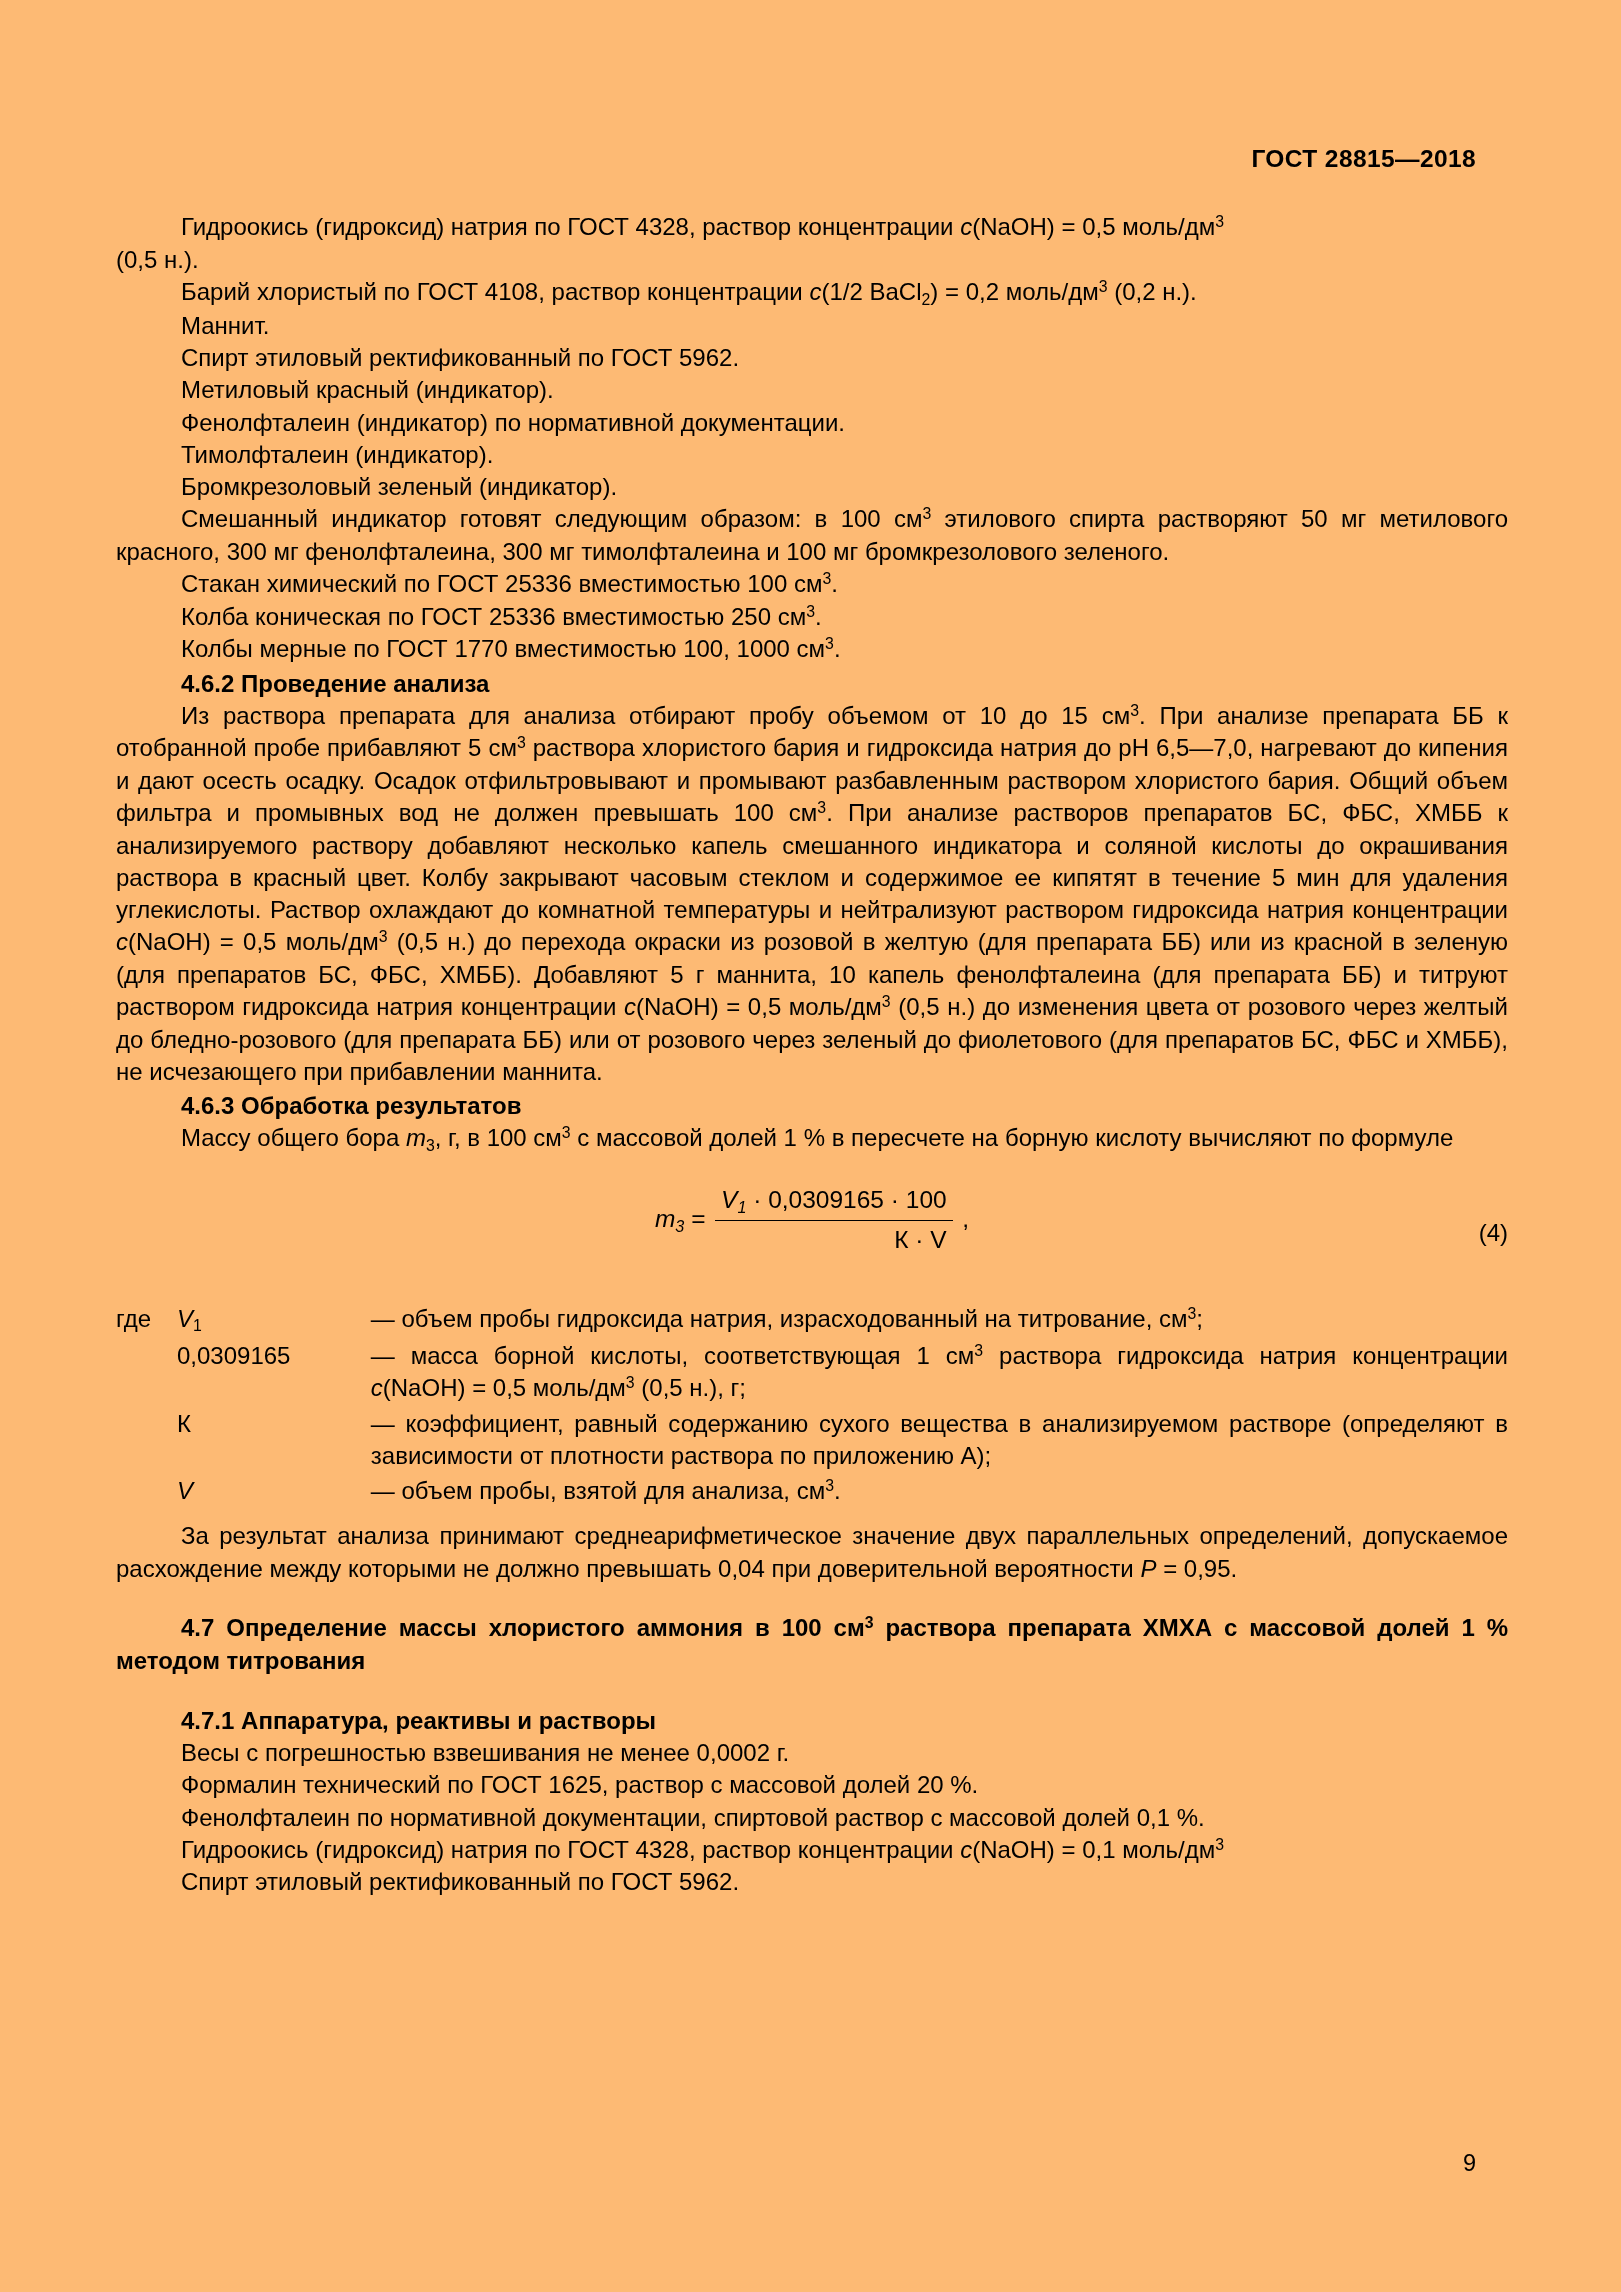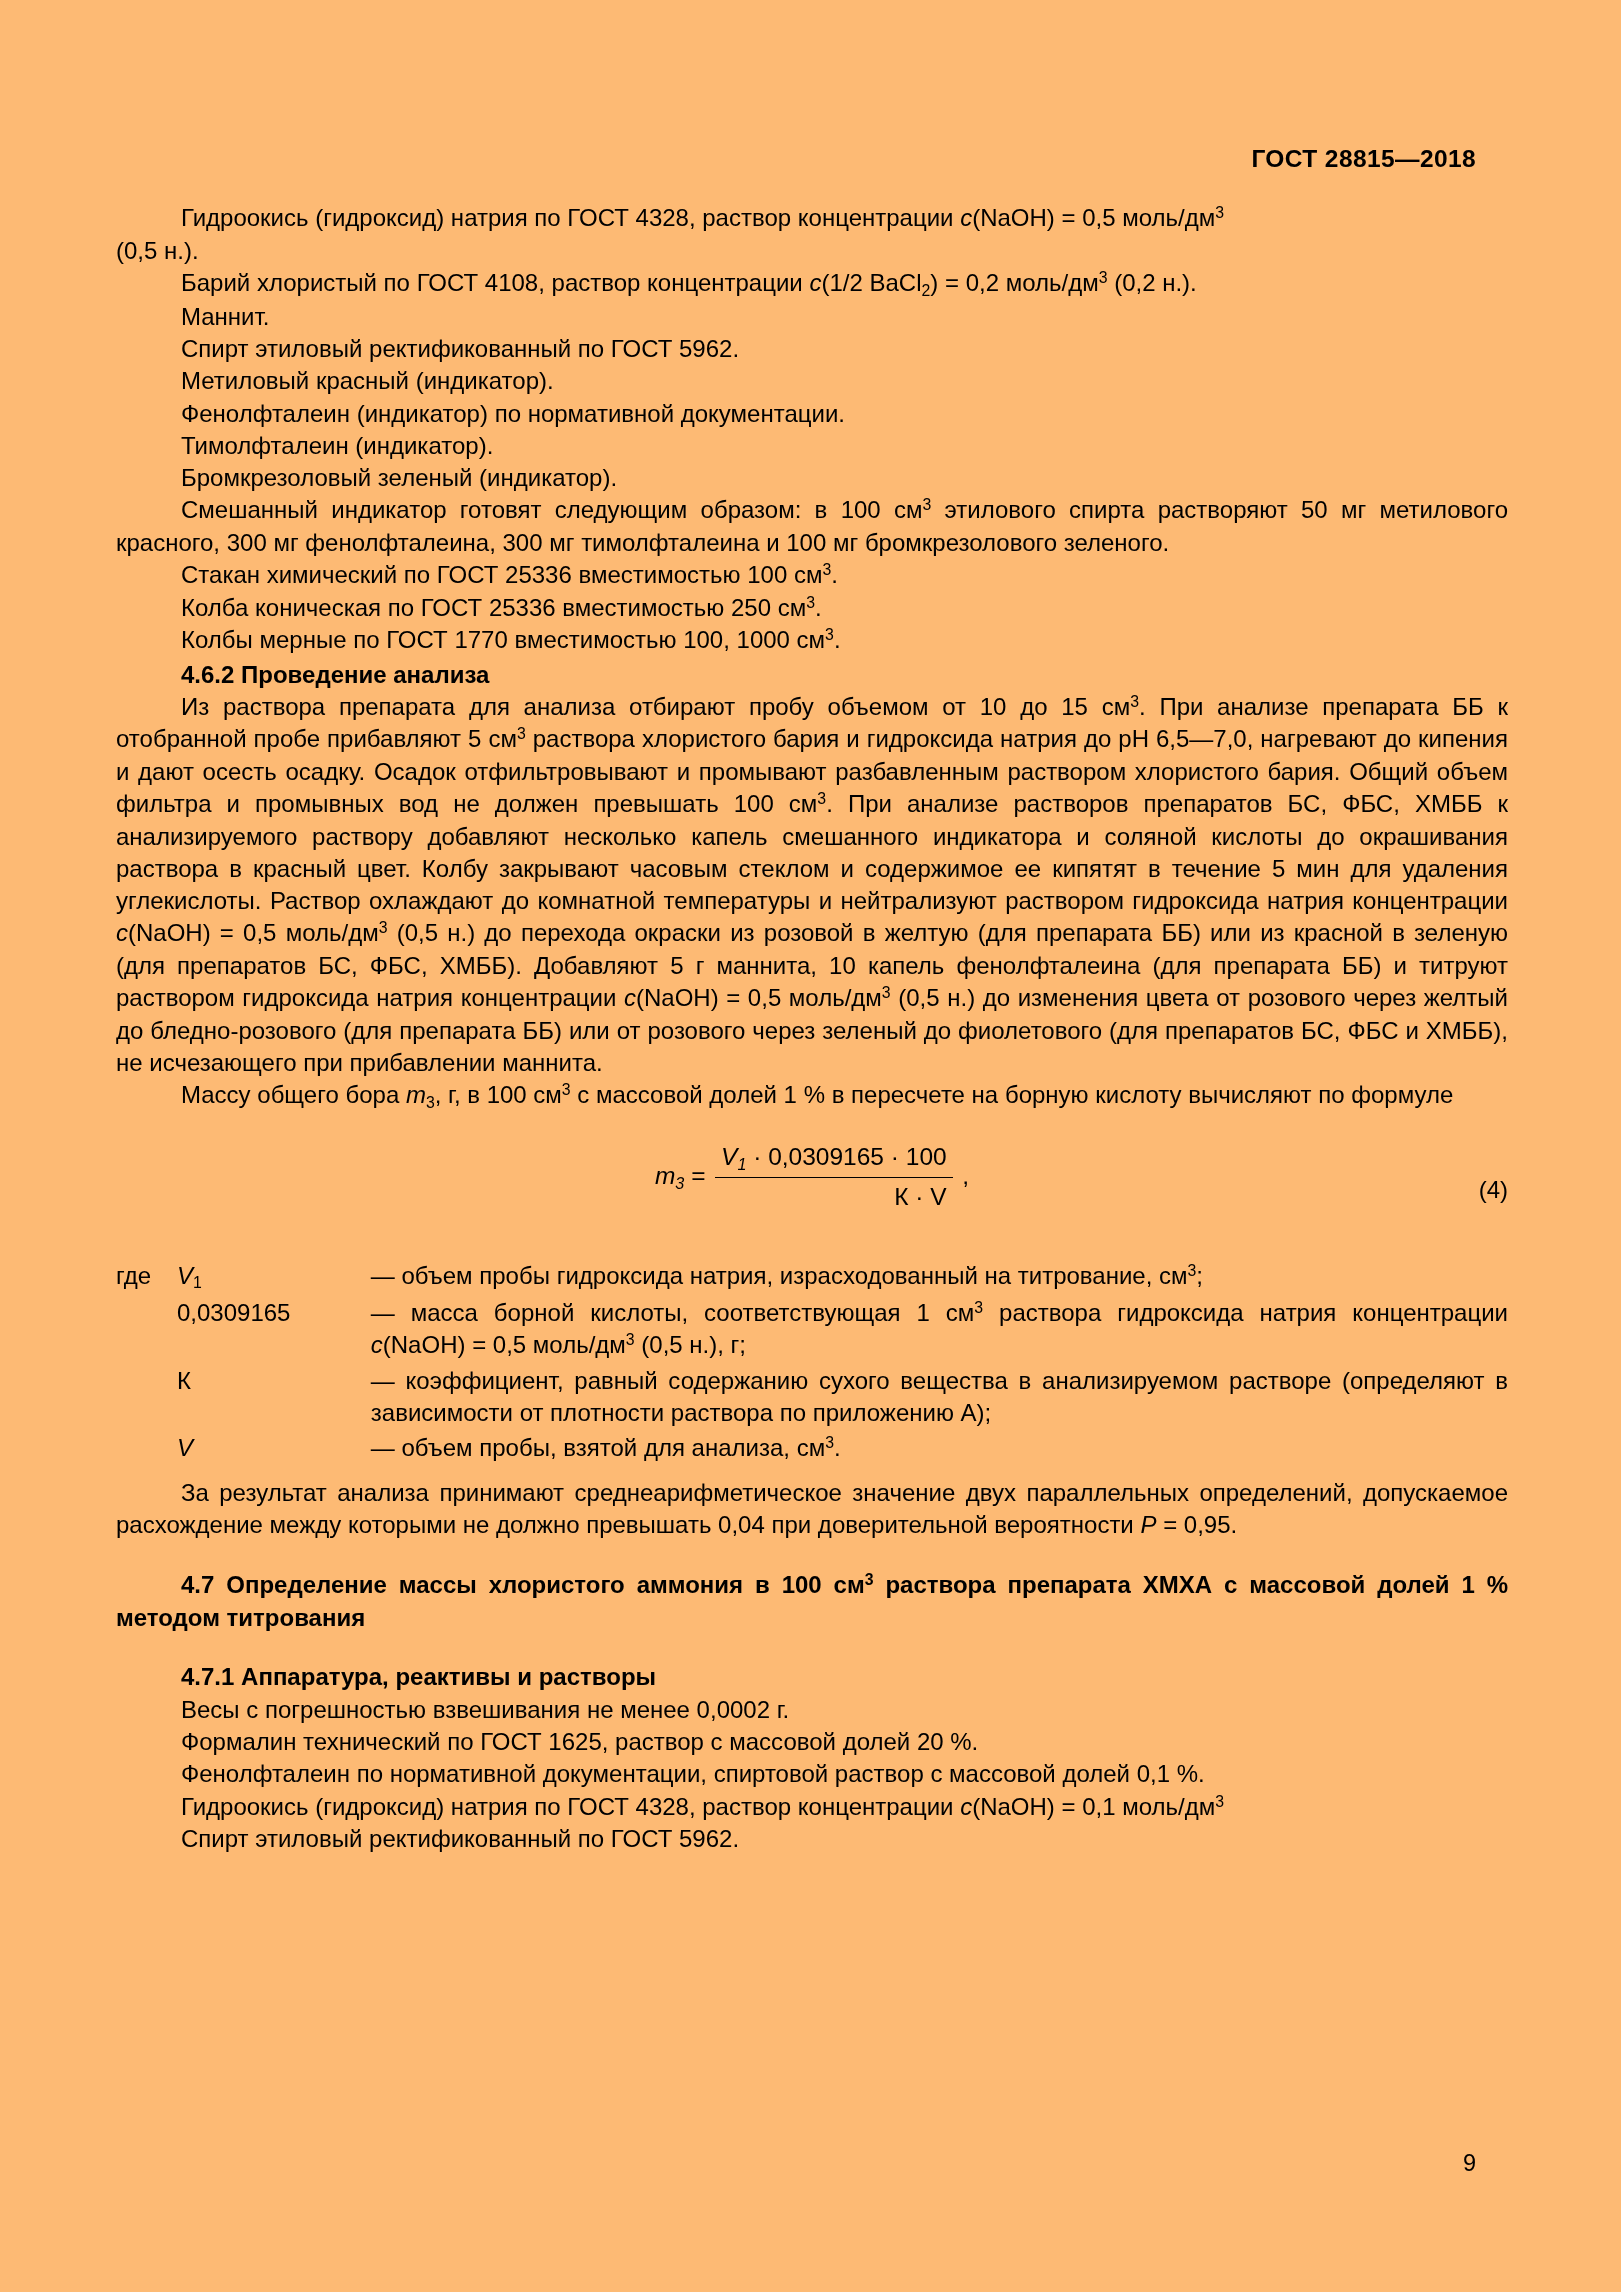--- a/index.html
+++ b/index.html
@@ -24,21 +24,21 @@
   .header {
     position: absolute;
     top: 145px;
     right: 145px;
     font-size: 24.5px;
     font-weight: bold;
     letter-spacing: 0.4px;
   }
   .content {
     position: absolute;
-    top: 202px;
+    top: 211px;
     left: 116px;
     width: 1392px;
     font-size: 24px;
     line-height: 1.345;
     text-align: justify;
   }
   p {
     margin: 0;
     text-align: justify;
     text-justify: inter-word;
@@ -161,20 +161,21 @@
     <p class="ind"><span>Стакан химический по ГОСТ 25336 вместимостью 100 см</span><sup>3</sup><span>.</span></p>
 
     <p class="ind"><span>Колба коническая по ГОСТ 25336 вместимостью 250 см</span><sup>3</sup><span>.</span></p>
 
     <p class="ind"><span>Колбы мерные по ГОСТ 1770 вместимостью 100, 1000 см</span><sup>3</sup><span>.</span></p>
 
     <p class="section-head">4.6.2 Проведение анализа</p>
 
     <p class="ind"><span>Из раствора препарата для анализа отбирают пробу объемом от 10 до 15 см</span><sup>3</sup><span>. При анализе препарата ББ к отобранной пробе прибавляют 5 см</span><sup>3</sup><span> раствора хлористого бария и гидроксида натрия до рН 6,5—7,0, нагревают до кипения и дают осесть осадку. Осадок отфильтровывают и промывают разбавленным раствором хлористого бария. Общий объем фильтра и промывных вод не должен превышать 100 см</span><sup>3</sup><span>. При анализе растворов препаратов БС, ФБС, ХМББ к анализируемого раствору добавляют несколько капель смешанного индикатора и соляной кислоты до окрашивания раствора в красный цвет. Колбу закрывают часовым стеклом и содержимое ее кипятят в течение 5 мин для удаления углекислоты. Раствор охлаждают до комнатной температуры и нейтрализуют раствором гидроксида натрия концентрации </span><span class="ital">c</span><span>(NaOH) = 0,5 моль/дм</span><sup>3</sup><span> (0,5 н.) до перехода окраски из розовой в желтую (для препарата ББ) или из красной в зеленую (для препаратов БС, ФБС, ХМББ). Добавляют 5 г маннита, 10 капель фенолфталеина (для препарата ББ) и титруют раствором гидроксида натрия концентрации </span><span class="ital">c</span><span>(NaOH) = 0,5 моль/дм</span><sup>3</sup><span> (0,5 н.) до изменения цвета от розового через желтый до бледно-розового (для препарата ББ) или от розового через зеленый до фиолетового (для препаратов БС, ФБС и ХМББ), не исчезающего при прибавлении маннита.</span></p>
 
+    <p class="section-head">4.6.3 Обработка результатов</p>
 
     <p class="ind"><span>Массу общего бора </span><span class="ital">m</span><sub>3</sub><span>, г, в 100 см</span><sup>3</sup><span> с массовой долей 1 % в пересчете на борную кислоту вычисляют по формуле</span></p>
 
     <div class="formula-block">
       <div class="formula-center">
         <span class="ital"><span class="ital">m</span><sub>3</sub></span>
         <span>=</span>
         <span class="frac">
           <span class="num"><span class="ital">V</span><sub>1</sub><span style="font-style:normal"> · 0,0309165 · 100</span></span>
           <span class="den">К · V</span>

